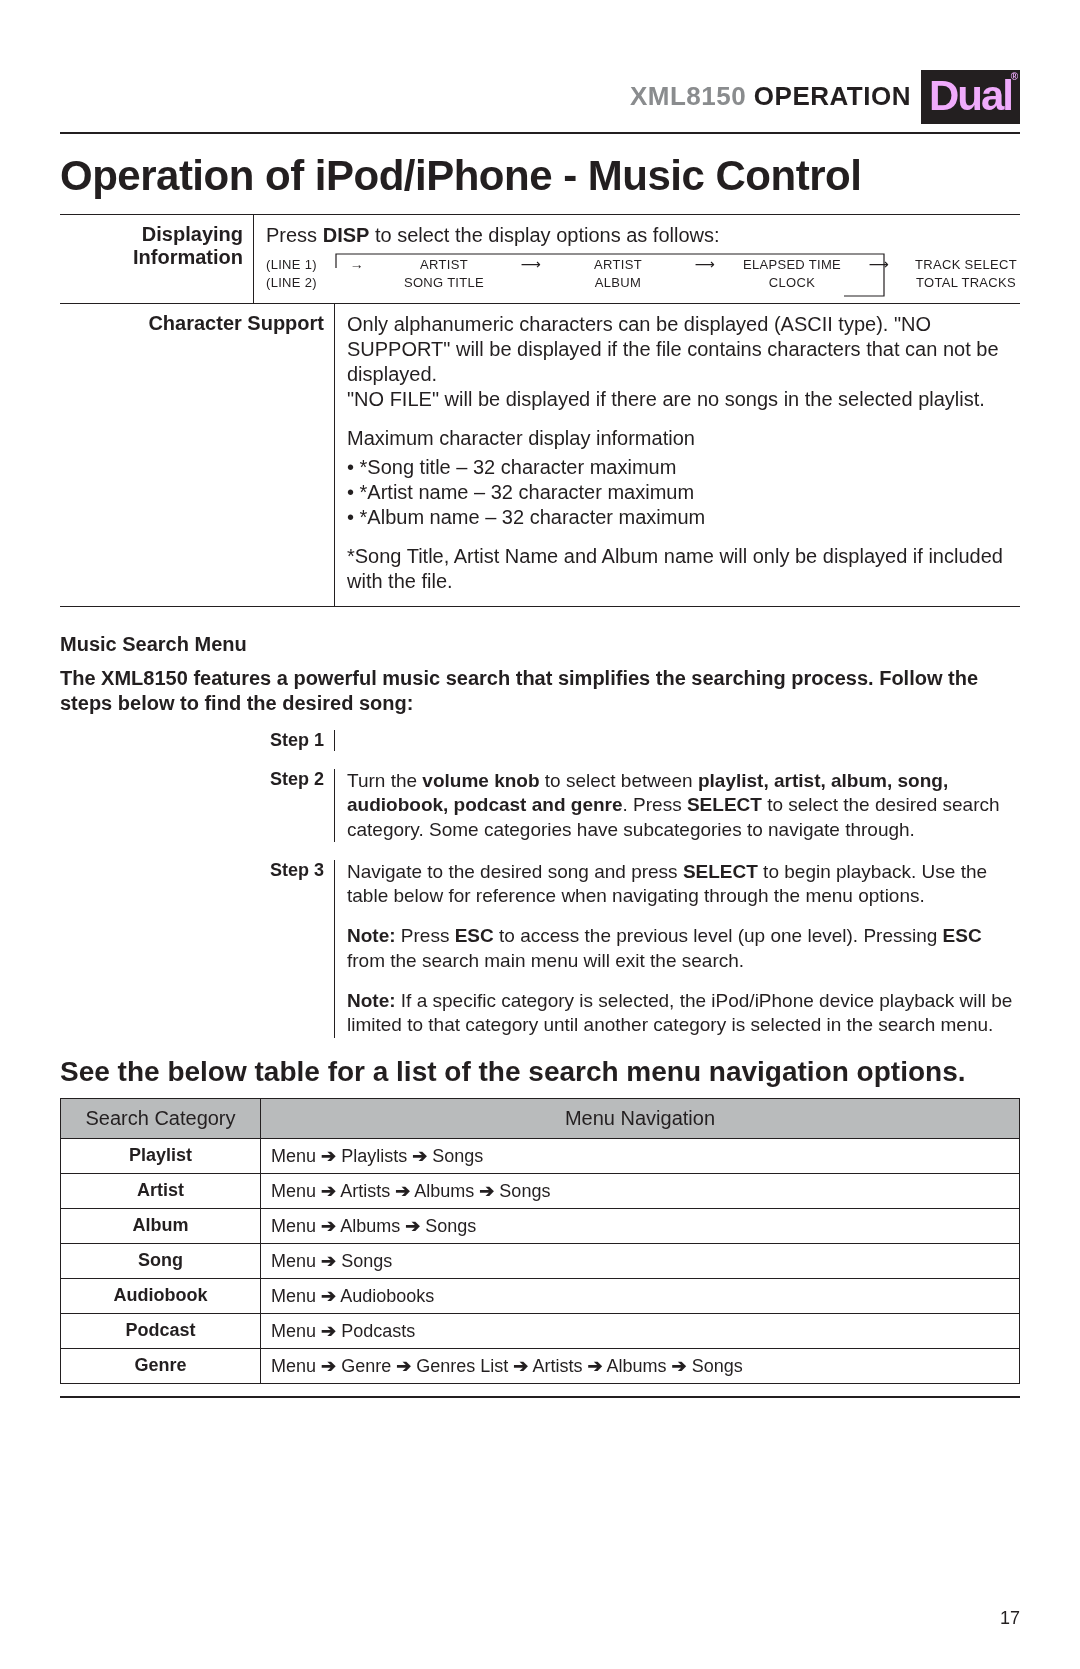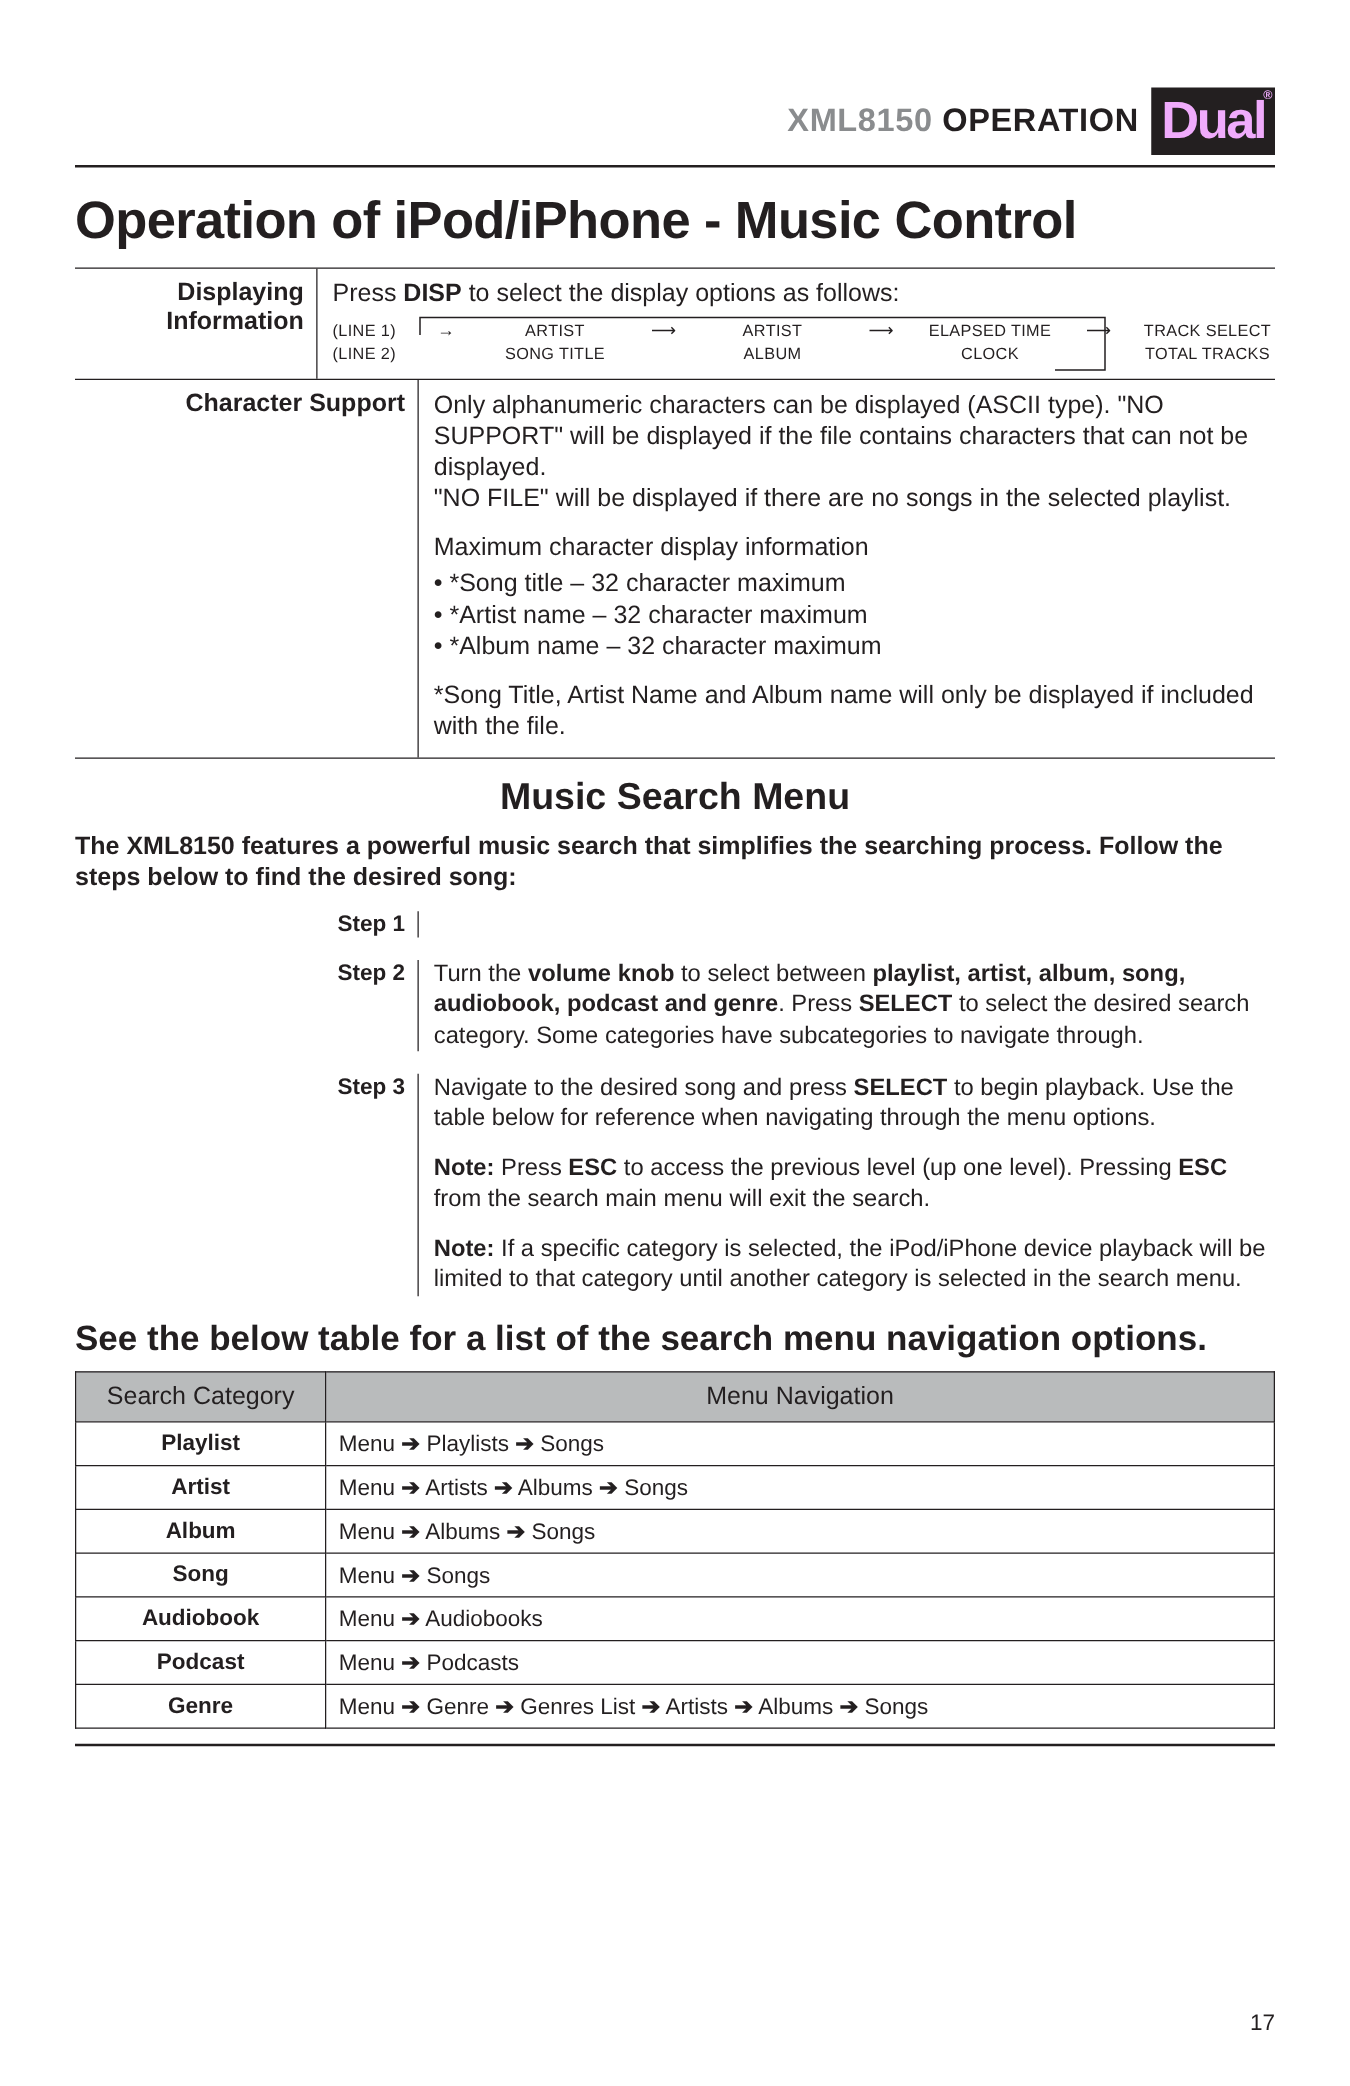--- a/index.html
+++ b/index.html
@@ -73,24 +73,24 @@
   }
   .diagram-row { display: flex; align-items: flex-end; gap: 20px; }
   .diagram .lineLabel { width: 58px; font-size: 13px; }
   .diagram .col { width: 108px; text-align: center; font-size: 13px; }
   .diagram .arr { width: 26px; text-align: center; font-size: 14px; }
   .diagram svg.bracket { position: absolute; pointer-events: none; }
   .bullets { margin-top: 4px; }
   .bullets div::before { content: "• "; }
   .char-para { margin-bottom: 14px; }
   .sub-heading {
-    text-align: center;
-    font-size: 30px;
-    font-weight: bold;
-    margin: 14px 0 10px 0;
+    text-align: left;
+    font-size: 20px;
+    font-weight: bold;
+    margin: 26px 0 10px 0;
   }
   .intro {
     font-size: 20px;
     font-weight: bold;
     margin-bottom: 14px;
     line-height: 1.25;
   }
   .steps { }
   .step-row { display: flex; margin-bottom: 18px; }
   .step-label {

